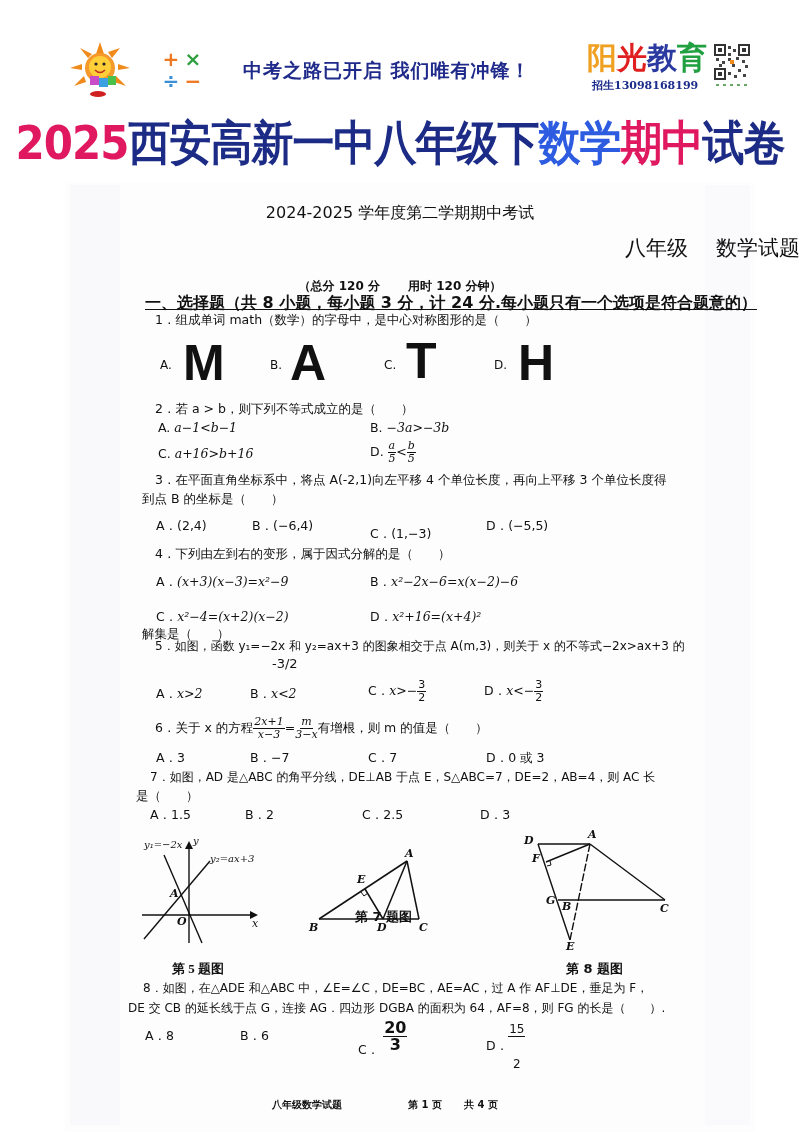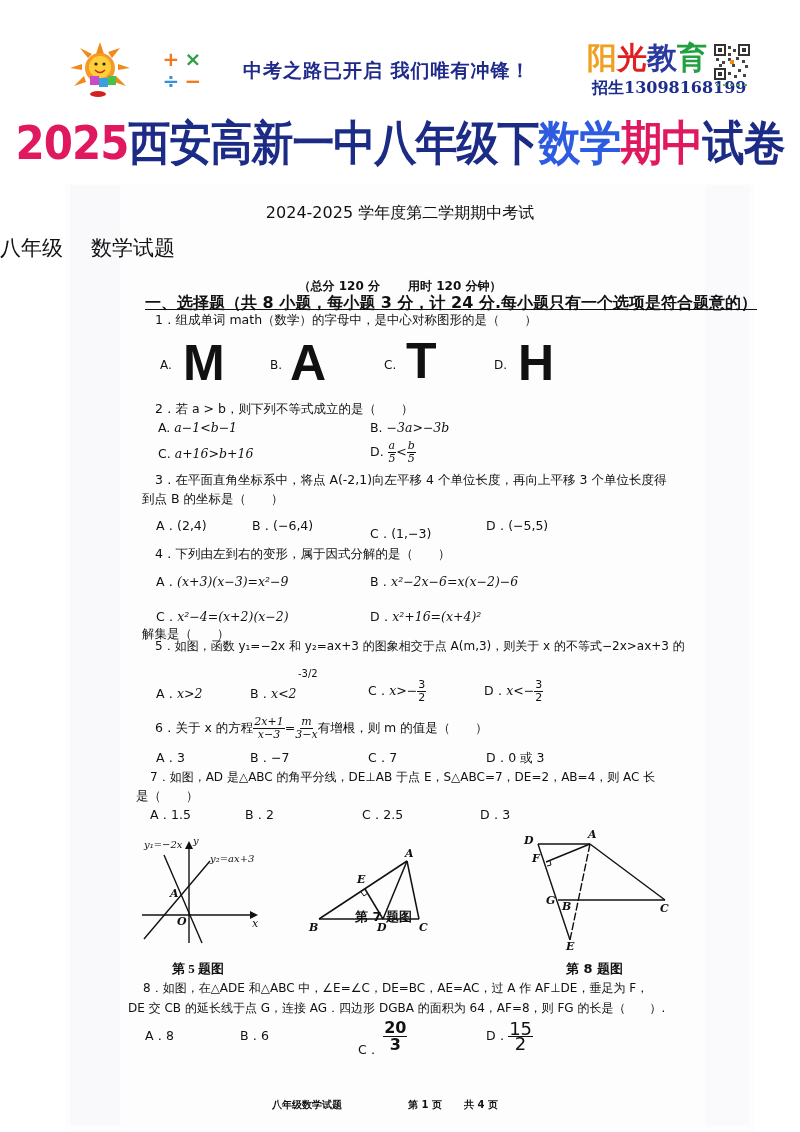--- a/index.html
+++ b/index.html
@@ -6,32 +6,32 @@
   body{width:800px;height:1132px;background:#ffffff;position:relative;overflow:hidden;font-family:"DejaVu Sans",sans-serif;color:#111;}
   .abs{position:absolute;}
   
   .banner{left:0;top:0;width:800px;height:110px;}
   .logo{left:68px;top:40px;width:64px;height:62px;}
   .ops{left:160px;top:48px;width:50px;height:46px;font-size:20px;font-weight:bold;line-height:22px;}
   .ops span{display:inline-block;width:22px;text-align:center;}
   .slogan{left:243px;top:58px;font-size:19px;font-weight:bold;color:#1f2a8a;letter-spacing:1px;white-space:nowrap;}
   .brand{left:587px;top:42px;font-family:"DejaVu Serif",serif;font-size:30px;font-weight:bold;line-height:32px;white-space:nowrap;}
   .brand span{display:inline-block;}
-  .phone{left:592px;top:78px;font-size:16px;font-weight:bold;color:#1c2d8c;font-family:"DejaVu Serif",serif;white-space:nowrap;}
+  .phone{left:592px;top:78px;font-size:11px;font-weight:bold;color:#1c2d8c;font-family:"DejaVu Serif",serif;white-space:nowrap;}
   .qr{left:714px;top:44px;width:36px;height:46px;}
   .maintitle{left:0;top:112px;width:800px;text-align:center;font-size:42px;font-weight:bold;letter-spacing:-1px;white-space:nowrap;transform:scaleY(1.12);transform-origin:center top;}
   .maintitle .c-pink{color:#e0185f;}
   .maintitle .c-navy{color:#1c2c86;}
   .maintitle .c-blue{color:#2e5ce0;}
   
   .paper{left:65px;top:183px;width:690px;height:949px;background:#fdfdfd;}
   .shade{left:70px;top:185px;width:50px;height:940px;background:#f9f8fb;}
   .shade2{left:705px;top:185px;width:45px;height:940px;background:#faf9fc;}
   .t1{left:0;width:800px;top:203px;text-align:center;font-size:16px;}
-  .t2{left:0;width:800px;top:234px;text-align:left;font-size:21px;}
+  .t2{left:0;width:800px;top:234px;text-align:right;font-size:21px;}
   .t2 .gap{display:inline-block;width:28px;}
   .t3{left:0;width:800px;top:278px;text-align:center;font-size:12px;font-weight:bold;}
   .t3 .gap{display:inline-block;width:28px;}
   .txt{font-size:12.5px;white-space:nowrap;}
   .bold{font-weight:bold;}
   .it{font-style:italic;font-family:"DejaVu Serif",serif;}
   .big{font-family:"Liberation Sans",sans-serif;font-weight:bold;font-size:50px;line-height:50px;}
   .opt-label{font-size:12px;}
   .frac{display:inline-flex;flex-direction:column;align-items:center;vertical-align:middle;font-size:11px;line-height:12px;}
   .frac .num{border-bottom:1px solid #111;padding:0 1px;}
@@ -165,21 +165,21 @@
 <div class="abs txt" style="left:486px;top:518px;"><span>D．</span><span>(−5,5)</span></div>
 
 <div class="abs txt" style="left:155px;top:546px;">4．下列由左到右的变形，属于因式分解的是（　　）</div>
 <div class="abs txt" style="left:156px;top:574px;"><span>A．</span><span class="it">(x+3)(x−3)=x²−9</span></div>
 <div class="abs txt" style="left:370px;top:574px;"><span>B．</span><span class="it">x²−2x−6=x(x−2)−6</span></div>
 <div class="abs txt" style="left:156px;top:609px;"><span>C．</span><span class="it">x²−4=(x+2)(x−2)</span></div>
 <div class="abs txt" style="left:370px;top:609px;"><span>D．</span><span class="it">x²+16=(x+4)²</span></div>
 
 <div class="abs txt" style="left:155px;top:638px;font-size:12px;">5．如图，函数 y₁=−2x 和 y₂=ax+3 的图象相交于点 A(m,3)，则关于 x 的不等式−2x&gt;ax+3 的</div>
 <div class="abs txt" style="left:142px;top:626px;">解集是（　　）</div>
-<div class="abs txt" style="left:298px;top:656px;font-size:10px;margin-top:12px;">-3/2</div>
+<div class="abs txt" style="left:272px;top:656px;font-size:13px;">-3/2</div>
 <div class="abs txt" style="left:156px;top:686px;"><span>A．</span><span class="it">x&gt;2</span></div>
 <div class="abs txt" style="left:250px;top:686px;"><span>B．</span><span class="it">x&lt;2</span></div>
 <div class="abs txt" style="left:368px;top:679px;"><span>C．</span><span class="it">x&gt;−</span><span class="frac">
       <span class="num">3</span>
       <span>2</span>
     </span></div>
 <div class="abs txt" style="left:484px;top:679px;"><span>D．</span><span class="it">x&lt;−</span><span class="frac">
       <span class="num">3</span>
       <span>2</span>
     </span></div>
@@ -262,20 +262,20 @@
 <div class="abs caption" style="left:566px;top:960px;">第 8 题图</div>
 
 <div class="abs txt" style="left:143px;top:980px;font-size:12px;">8．如图，在△ADE 和△ABC 中，∠E=∠C，DE=BC，AE=AC，过 A 作 AF⊥DE，垂足为 F，</div>
 <div class="abs txt" style="left:128px;top:1000px;font-size:12px;">DE 交 CB 的延长线于点 G，连接 AG．四边形 DGBA 的面积为 64，AF=8，则 FG 的长是（　　）.</div>
 <div class="abs txt" style="left:145px;top:1028px;"><span>A．</span><span>8</span></div>
 <div class="abs txt" style="left:240px;top:1028px;"><span>B．</span><span>6</span></div>
 <div class="abs txt" style="left:358px;top:1020px;"><span style="vertical-align:-14px;">C．</span> <span class="frac" style="font-size:16px;line-height:16px;font-weight:bold;">
       <span class="num">20</span>
       <span>3</span>
     </span></div>
-<div class="abs txt" style="left:486px;top:1022px;"><span>D．</span><span class="frac" style="font-size:18px;line-height:14px;">
+<div class="abs txt" style="left:486px;top:1022px;"><span>D．</span><span class="frac" style="font-size:12px;line-height:14px;gap:20px;">
       <span class="num">15</span>
       <span>2</span>
     </span></div>
 
 <div class="abs footer" style="left:272px;top:1098px;">八年级数学试题</div>
 <div class="abs footer" style="left:408px;top:1098px;">第 1 页</div>
 <div class="abs footer" style="left:464px;top:1098px;">共 4 页</div>
 
 </body></html>

